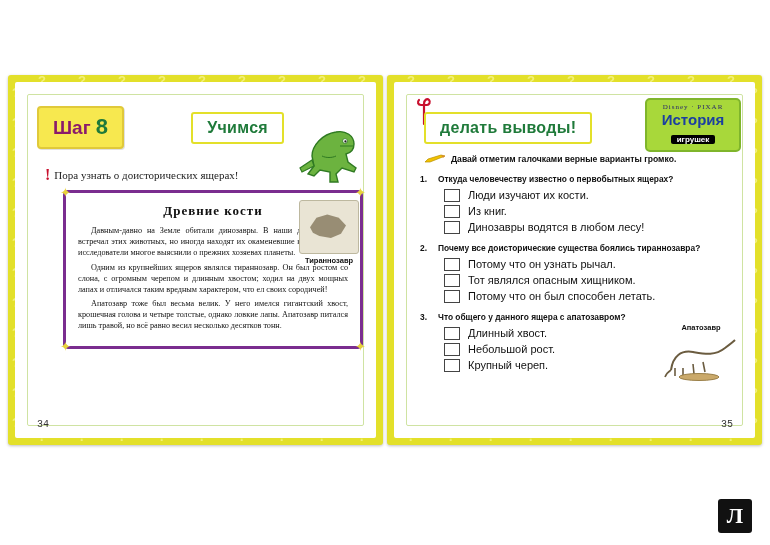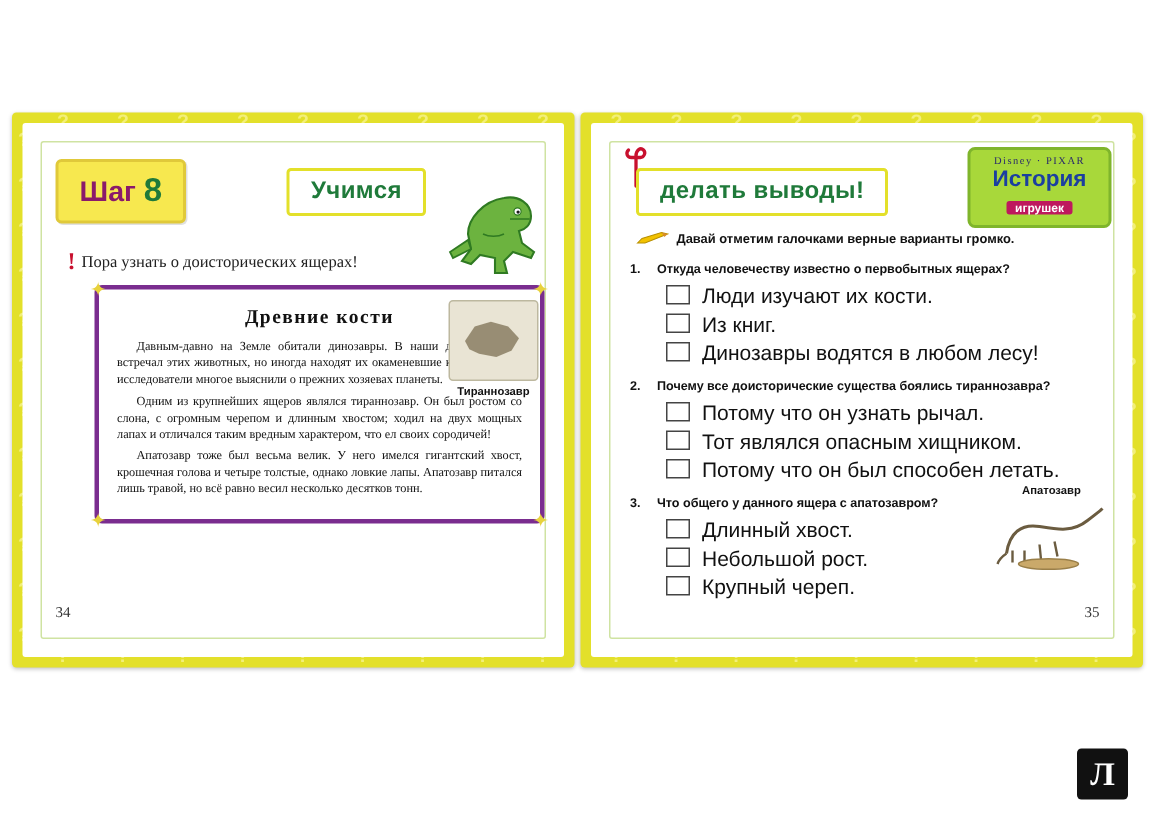--- a/index.html
+++ b/index.html
@@ -192,22 +192,22 @@
   }
   .rex-figure {
     position: absolute;
     right: 8px;
     top: 42px;
     width: 72px;
     height: 62px;
   }
   .page-number {
     position: absolute;
-    bottom: 24px;
-    font-family: Liberation Serif, serif;
+    bottom: 8px;
+    font-family: Liberation Mono, monospace;
     font-size: 10px;
     color: #333;
   }
   .pn-left { left: 22px; }
   .pn-right { right: 22px; }
 
   
   .head-ribbon.right-ribbon {
     left: 30px;
     background: #ffffff;
@@ -246,21 +246,21 @@
     font-size: 15px;
     color: #1b3fa0;
     line-height: 16px;
     margin-top: 1px;
   }
   .logo-box .igrushek {
     font-family: "Liberation Sans", sans-serif;
     font-weight: bold;
     font-size: 8px;
     color: #ffffff;
-    background: #be185d;
+    background: #000000;
     display: inline-block;
     padding: 0 6px;
     border-radius: 2px;
     margin-top: 1px;
   }
   .task-line {
     position: absolute;
     left: 30px;
     top: 72px;
     right: 24px;
@@ -301,21 +301,21 @@
   }
   .checkbox {
     width: 14px;
     height: 11px;
     border: 1px solid #444;
     background: #fff;
     flex: 0 0 14px;
   }
   .ans-label {
     font-family: "Liberation Sans", sans-serif;
-    font-size: 14px;
+    font-size: 11px;
     color: #111;
   }
   .apato-box {
     position: absolute;
     right: 16px;
     bottom: 52px;
     width: 76px;
     text-align: center;
   }
   .apato-cap {

